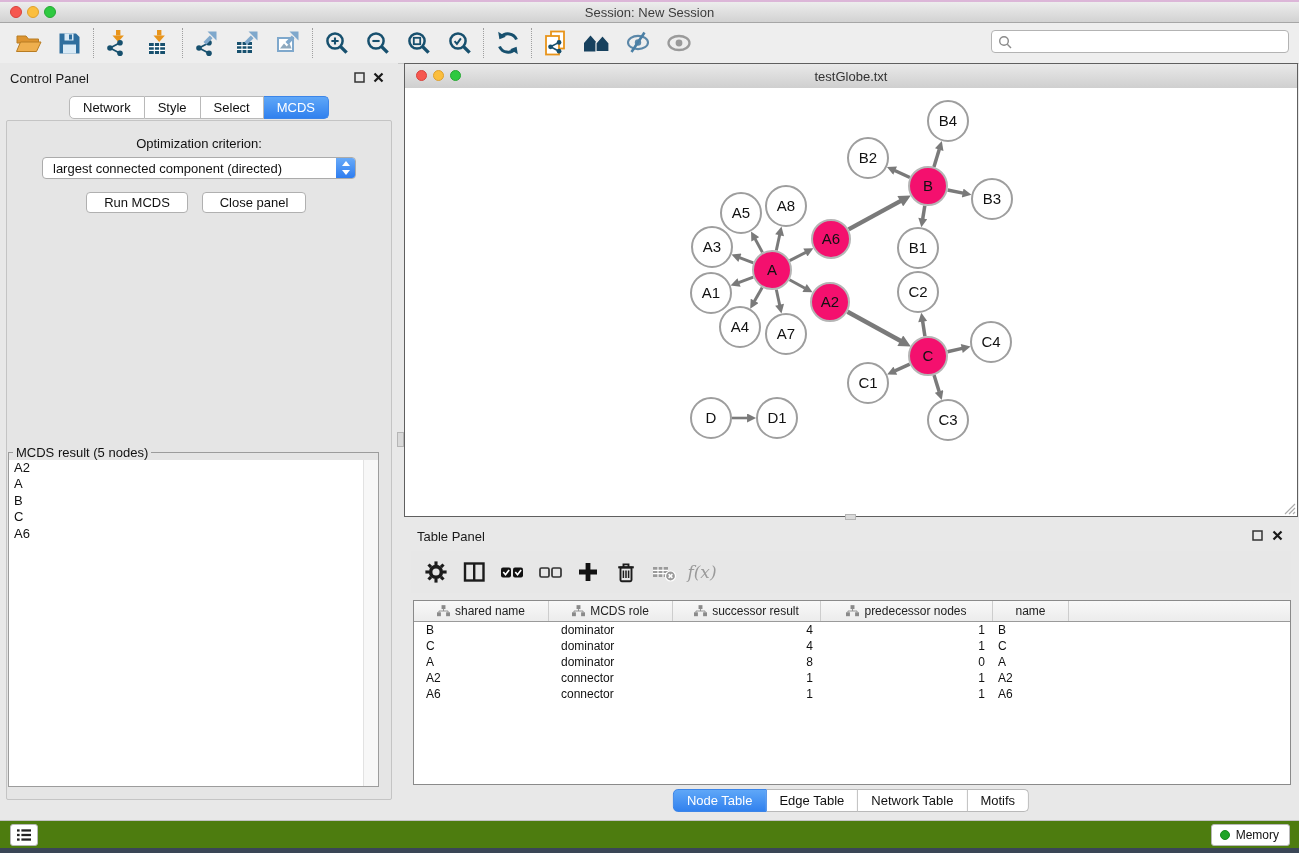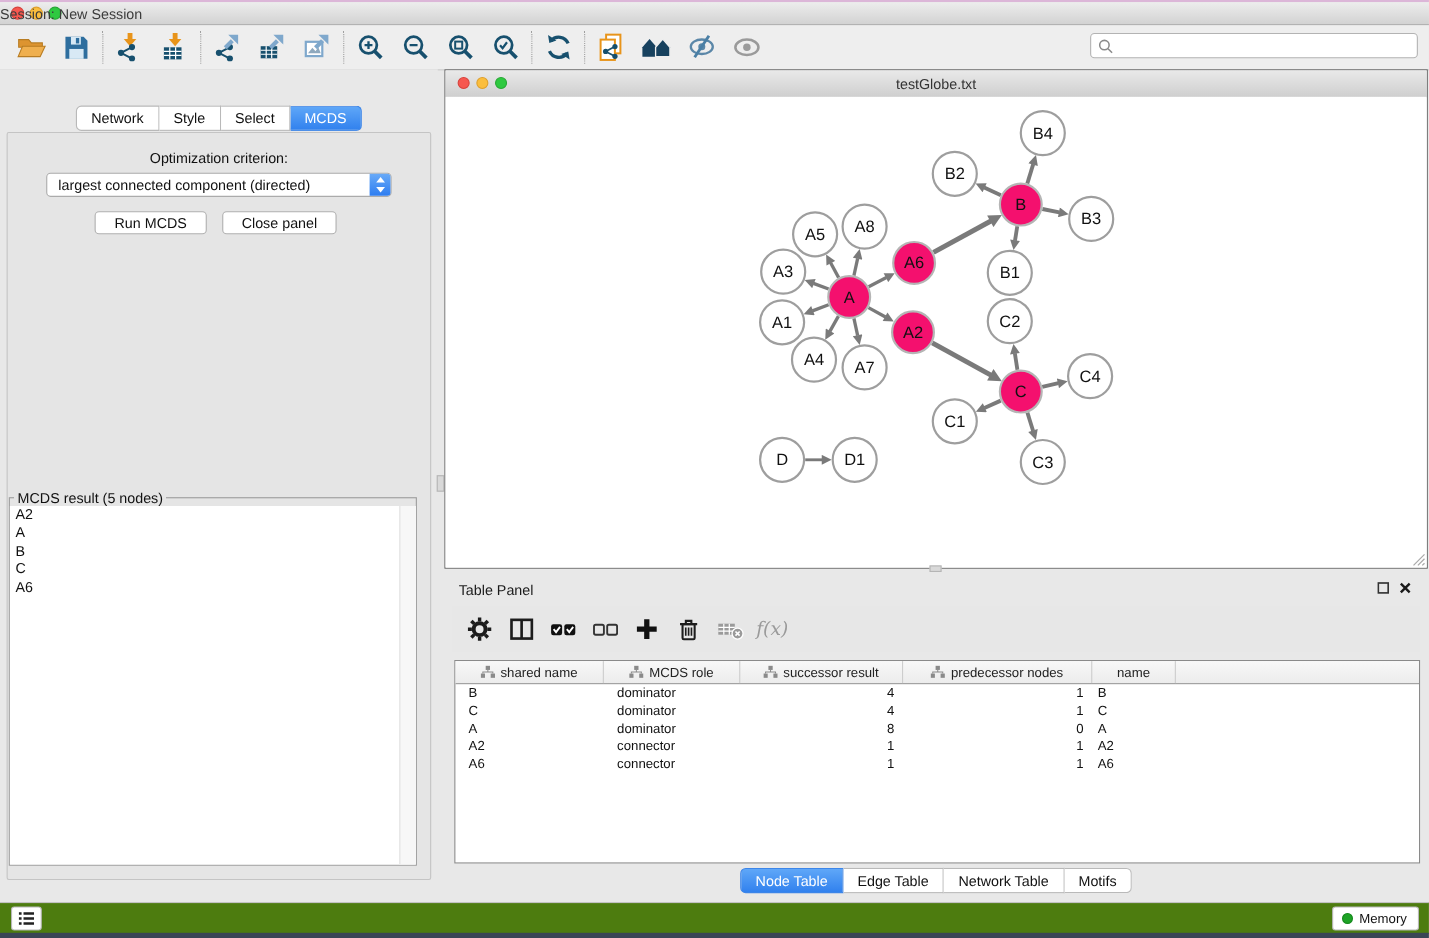--- a/index.html
+++ b/index.html
@@ -13,21 +13,21 @@
   #desktop-bottom{position:absolute;left:0;right:0;top:848px;height:5px;background:#3a4656;}
 
   
   #titlebar{position:absolute;top:2px;left:0;right:0;height:20px;
     background:linear-gradient(#ededed,#d2d2d2);border-bottom:1px solid #a6a6a6;}
   .traffic{position:absolute;border-radius:50%;}
   #titlebar .traffic{width:12px;height:12px;top:4px;}
   .tl-red{background:#f6574f;border:1px solid #d8423c;box-sizing:border-box;}
   .tl-yellow{background:#fbbe3d;border:1px solid #dfa02c;box-sizing:border-box;}
   .tl-green{background:#2ec940;border:1px solid #27a834;box-sizing:border-box;}
-  #main-title{position:absolute;left:0;right:0;top:3px;text-align:left;
+  #main-title{position:absolute;left:0;right:0;top:3px;text-align:center;
     font-size:13px;color:#3c3c3c;}
 
   
   #toolbar{position:absolute;top:23px;left:0;right:0;height:40px;background:#eeeeee;
     border-bottom:1px solid #c9c9c9;display:flex;align-items:center;padding-left:8px;}
   .tb-btn{width:41px;height:34px;display:flex;align-items:center;justify-content:center;
     background:none;border:none;padding:0;}
   .tb-sep{width:0;height:30px;border-left:1px dotted #9f9f9f;margin:0 3px;}
   #toolbar-search{position:absolute;right:10px;top:7px;width:296px;height:21px;
     background:#fff;border:1px solid #b3b3b3;border-radius:4px;display:flex;align-items:center;}
@@ -324,20 +324,35 @@
   <div id="toolbar-search">
     <svg width="14" height="14" viewBox="0 0 14 14">
         <circle cx="6" cy="6" r="4.3" fill="none" stroke="#8a8a8a" stroke-width="1.4"></circle>
         <line x1="9.3" y1="9.3" x2="13" y2="13" stroke="#8a8a8a" stroke-width="1.4"></line>
       </svg>
     <input type="text" placeholder="" style="">
   </div>
 </div>
 
 <div id="control-panel">
+  <div class="panel-header">
+    <span class="ph-title">Control Panel</span>
+    <span class="ph-icons">
+      <span>
+          <svg width="11" height="11" viewBox="0 0 11 11">
+            <rect x="1" y="1" width="9" height="9" fill="none" stroke="#333" stroke-width="1.5"></rect>
+          </svg>
+        </span>
+      <span>
+          <svg width="11" height="11" viewBox="0 0 11 11">
+            <path d="M1.5 1.5 L9.5 9.5 M9.5 1.5 L1.5 9.5" stroke="#1a1a1a" stroke-width="2.2"></path>
+          </svg>
+        </span>
+    </span>
+  </div>
   <div class="cp-content"></div>
   <div id="cp-tabs" class="seg-tabs">
       <span class="seg-tab">Network</span>
       <span class="seg-tab">Style</span>
       <span class="seg-tab">Select</span>
       <span class="seg-tab active">MCDS</span>
     </div>
   <div id="criterion-select">
     <span class="sel-text">largest connected component (directed)</span>
     <span class="sel-stepper">

